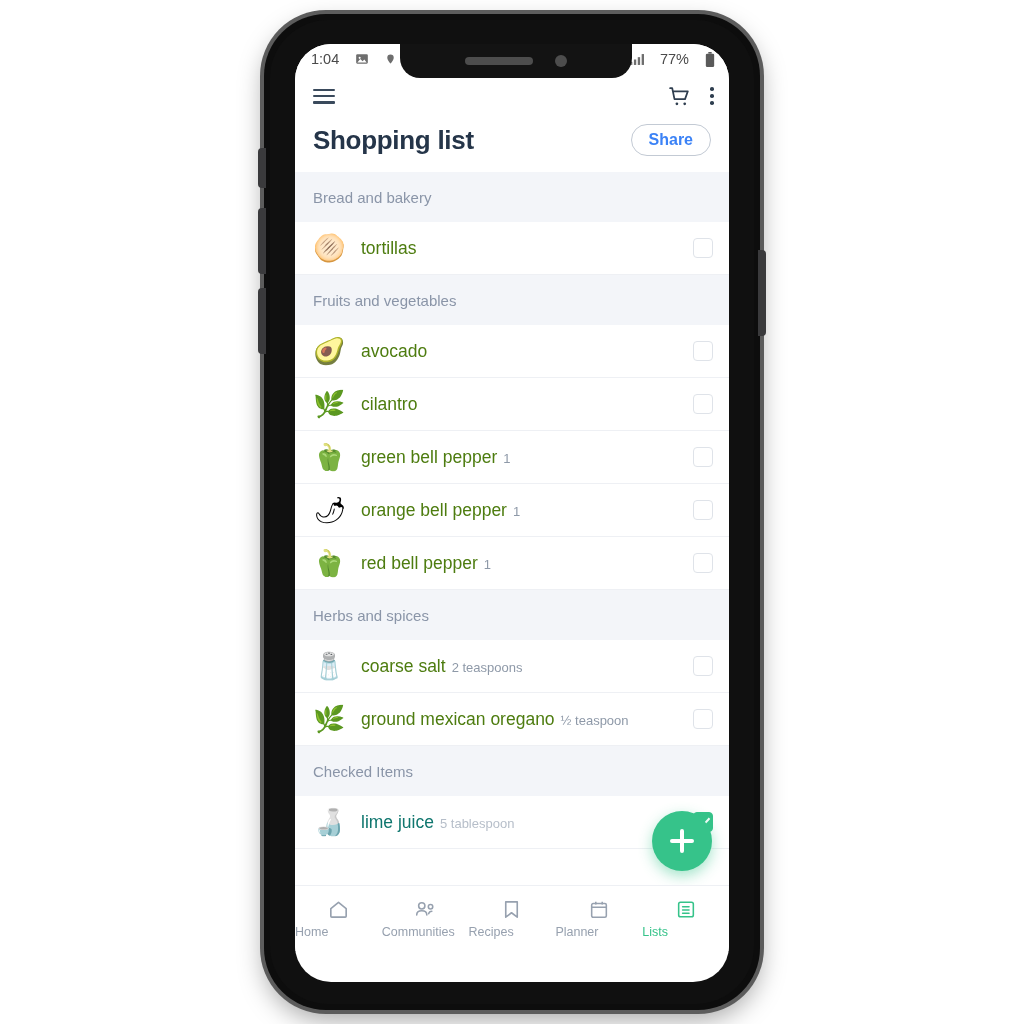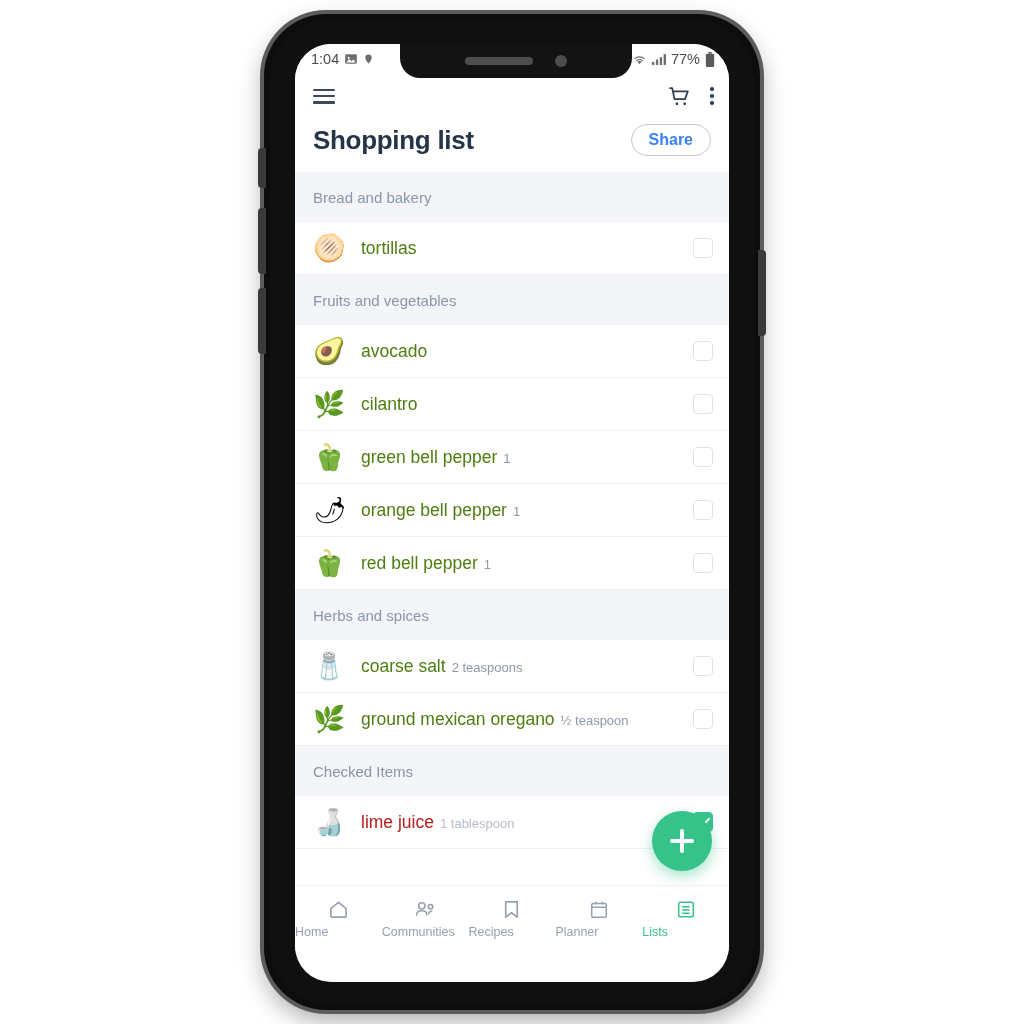--- a/index.html
+++ b/index.html
@@ -56,21 +56,21 @@
     height: 30px;
     display: flex;
     align-items: center;
     justify-content: space-between;
     padding: 0 14px 0 16px;
     font-size: 14.5px;
     color: #4a4a4a;
     background: #fff;
     z-index: 5;
   }
-  .status-left, .status-right { display: flex; align-items: center; gap: 5px; }
+  .status-left, .status-right { display: flex; align-items: center; gap: 16px; }
   .status-right { font-size: 14.5px; }
   .sb-ico { display: inline-flex; align-items: center; }
 
   
   #notch {
     position: absolute;
     left: 105px; top: 0;
     width: 232px; height: 34px;
     background: #131313;
     border-radius: 0 0 20px 20px;
@@ -177,21 +177,21 @@
   .row-check.checked {
     background: #36c38a; border-color: #36c38a;
     display: flex; align-items: center; justify-content: center;
   }
   .row-check.checked::after {
     content: "";
     width: 6px; height: 11px;
     border-right: 2.4px solid #fff; border-bottom: 2.4px solid #fff;
     transform: rotate(42deg) translate(-1px,-1px);
   }
-  .list-row.checked-item .row-name { color: #b91c1c; }
+  .list-row.checked-item .row-name { color: #0f766e; }
   .list-row.checked-item .row-qty  { color: #b6bec9; }
 
   
   #fab {
     position: absolute;
     right: 17px; bottom: 14px;
     width: 60px; height: 60px;
     border-radius: 50%;
     background: #36c38a;
     box-shadow: 0 5px 14px rgba(54,195,138,0.45);
@@ -382,21 +382,21 @@
               <span class="row-name">ground mexican oregano</span>
               <span class="row-qty">½ teaspoon</span>
             </div>
             <div class="row-check"></div>
           </div>
           <div class="section-header">Checked Items</div>
           <div class="list-row checked-item">
             <div class="row-thumb">🍶</div>
             <div class="row-text">
               <span class="row-name">lime juice</span>
-              <span class="row-qty">1 tablespoon</span>
+              <span class="row-qty">5 tablespoon</span>
             </div>
             <div class="row-check checked"></div>
           </div>
         </div>
       <div id="fab"></div>
     </div>
 
     <div id="bottom-nav">
         <div class="nav-item">
           <span class="nav-ico">

